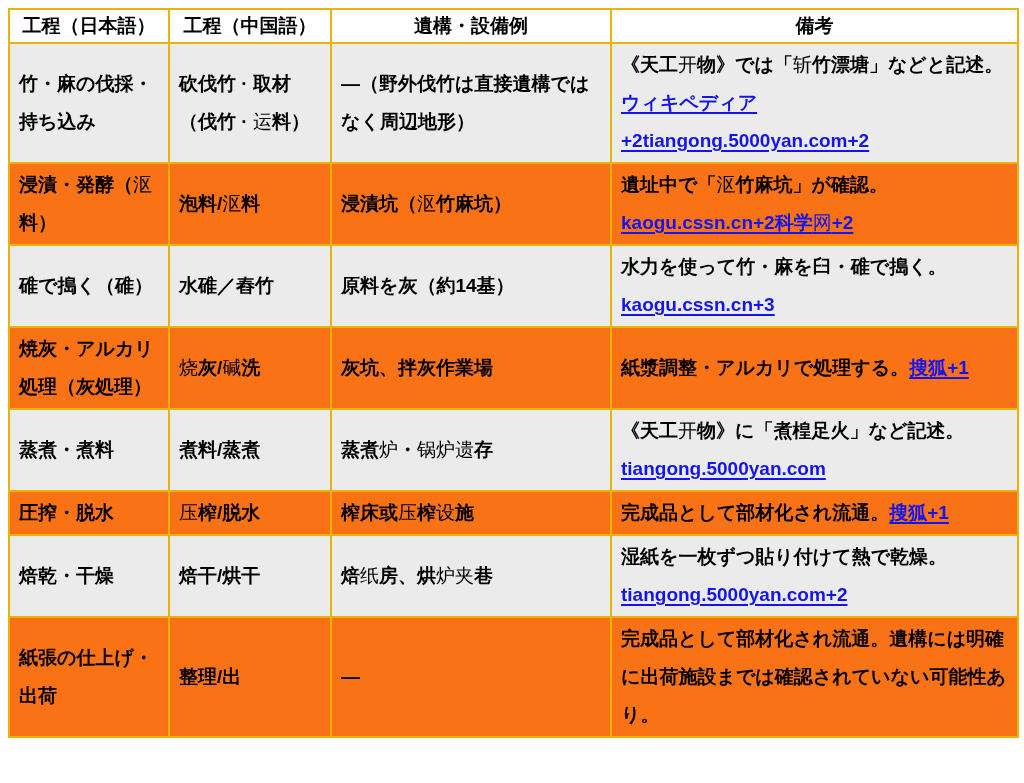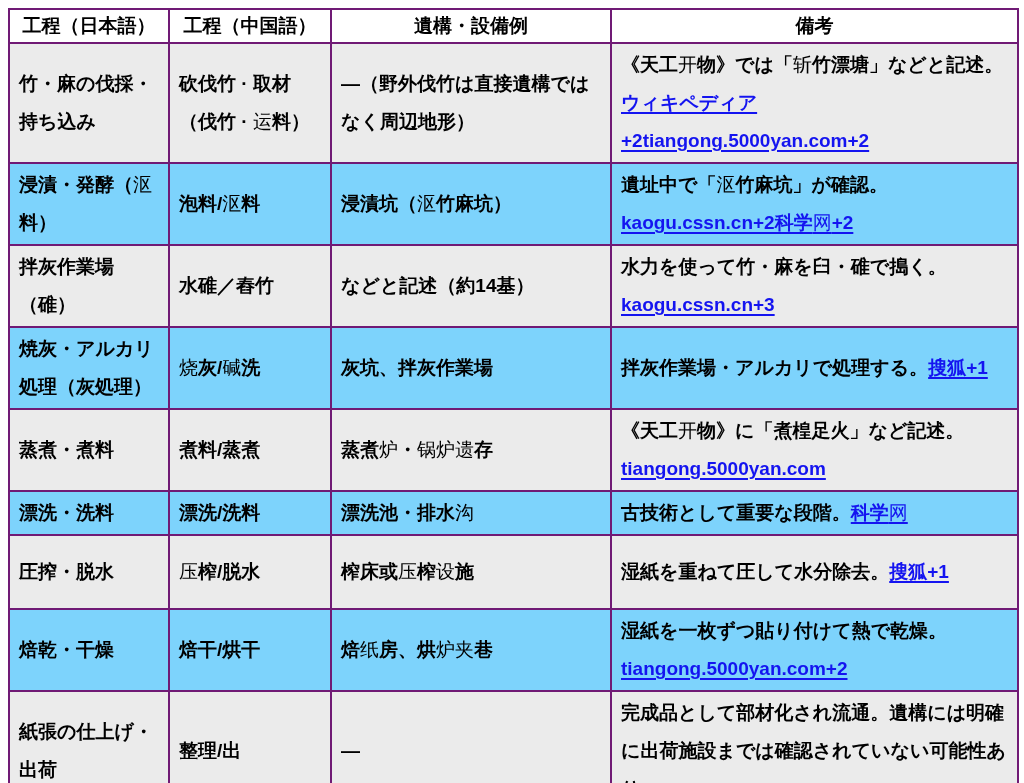--- a/index.html
+++ b/index.html
@@ -19,37 +19,37 @@
     border-collapse: collapse;
     table-layout: fixed;
     width: 1009px;
     color: #000000;
   }
   table.ptable col.c1 { width: 160px; }
   table.ptable col.c2 { width: 162px; }
   table.ptable col.c3 { width: 280px; }
   table.ptable col.c4 { width: 407px; }
   table.ptable th, table.ptable td {
-    border: 2px solid #701a75;
+    border: 2px solid #eab308;
     font-size: 19px;
     font-weight: 700;
     line-height: 38px;
     vertical-align: middle;
     padding: 2px 9px;
     overflow: hidden;
     box-sizing: border-box;
     word-break: break-word;
   }
   thead tr { height: 34px; }
   table.ptable th {
     text-align: center;
     background: #ffffff;
     line-height: 28px;
   }
-  table.ptable td { text-align: left; background: #7dd3fc; }
+  table.ptable td { text-align: left; background: #f97316; }
   tbody tr:nth-child(odd) td { background: #ebebeb; }
   tbody tr:nth-child(1)  { height: 112px; }
   tbody tr:nth-child(2)  { height: 76px; }
   tbody tr:nth-child(3)  { height: 68px; }
   tbody tr:nth-child(4)  { height: 75px; border-radius: 9px; }
   tbody tr:nth-child(5)  { height: 74px; }
   tbody tr:nth-child(6)  { height: 38px; }
   tbody tr:nth-child(7)  { height: 74px; }
   tbody tr:nth-child(8)  { height: 40px; }
   tbody tr:nth-child(9)  { height: 74px; }
@@ -90,48 +90,42 @@
           <td>—（野外伐竹は直接遺構ではなく周辺地形）</td>
           <td><span>《天工<span class="cn">开</span>物》では「<span class="cn">斩</span>竹漂塘」などと記述。</span><a class="src-link" href="#">ウィキペディア +2tiangong.5000yan.com+2</a></td>
         </tr>
         <tr>
           <td>浸漬・発酵（<span class="cn">沤</span>料）</td>
           <td>泡料/<span class="cn">沤</span>料</td>
           <td>浸漬坑（<span class="cn">沤</span>竹麻坑）</td>
           <td><span>遺址中で「<span class="cn">沤</span>竹麻坑」が確認。</span><a class="src-link" href="#">kaogu.cssn.cn+2科学<span class="cn">网</span>+2</a></td>
         </tr>
         <tr>
-          <td>拌灰作業場（碓）</td>
+          <td>碓で搗く（碓）</td>
           <td>水碓／舂竹</td>
-          <td>などと記述（約14基）</td>
+          <td>原料を灰（約14基）</td>
           <td><span>水力を使って竹・麻を臼・碓で搗く。</span><a class="src-link" href="#">kaogu.cssn.cn+3</a></td>
         </tr>
         <tr>
           <td>焼灰・アルカリ処理（灰処理）</td>
           <td><span class="cn">烧</span>灰/<span class="cn">碱</span>洗</td>
           <td>灰坑、拌灰作業場</td>
-          <td><span>拌灰作業場・アルカリで処理する。</span><a class="src-link" href="#">搜狐+1</a></td>
+          <td><span>紙漿調整・アルカリで処理する。</span><a class="src-link" href="#">搜狐+1</a></td>
         </tr>
         <tr>
           <td>蒸煮・煮料</td>
           <td>煮料/蒸煮</td>
           <td>蒸煮<span class="cn">炉</span>・<span class="cn">锅</span><span class="cn">炉</span><span class="cn">遗</span>存</td>
           <td><span>《天工<span class="cn">开</span>物》に「煮楻足火」など記述。</span><a class="src-link" href="#">tiangong.5000yan.com</a></td>
         </tr>
         <tr>
-          <td>漂洗・洗料</td>
-          <td>漂洗/洗料</td>
-          <td>漂洗池・排水<span class="cn">沟</span></td>
-          <td><span>古技術として重要な段階。</span><a class="src-link" href="#">科学<span class="cn">网</span></a></td>
-        </tr>
-        <tr>
           <td>圧搾・脱水</td>
           <td><span class="cn">压</span>榨/脱水</td>
           <td>榨床或<span class="cn">压</span>榨<span class="cn">设</span>施</td>
-          <td><span>湿紙を重ねて圧して水分除去。</span><a class="src-link" href="#">搜狐+1</a></td>
+          <td><span>完成品として部材化され流通。</span><a class="src-link" href="#">搜狐+1</a></td>
         </tr>
         <tr>
           <td>焙乾・干燥</td>
           <td>焙干/烘干</td>
           <td>焙<span class="cn">纸</span>房、烘<span class="cn">炉</span><span class="cn">夹</span>巷</td>
           <td><span>湿紙を一枚ずつ貼り付けて熱で乾燥。</span><a class="src-link" href="#">tiangong.5000yan.com+2</a></td>
         </tr>
         <tr>
           <td>紙張の仕上げ・出荷</td>
           <td>整理/出</td>

